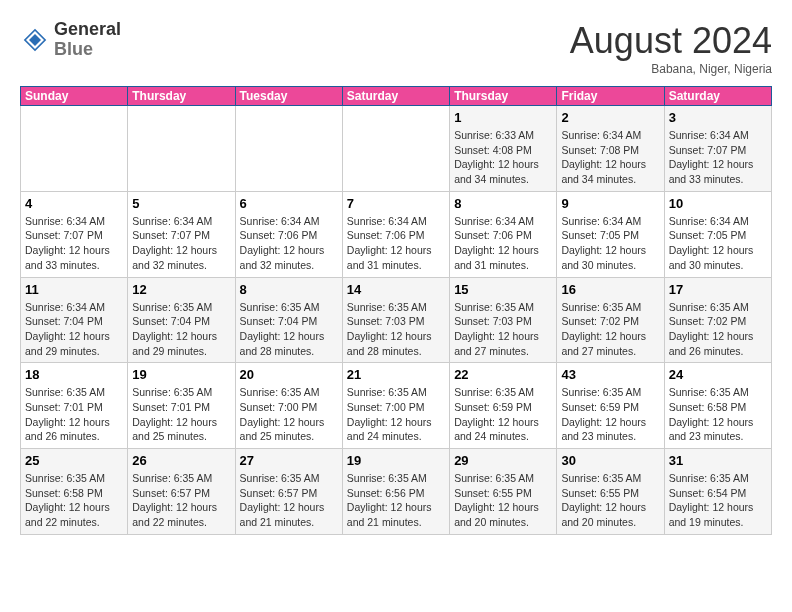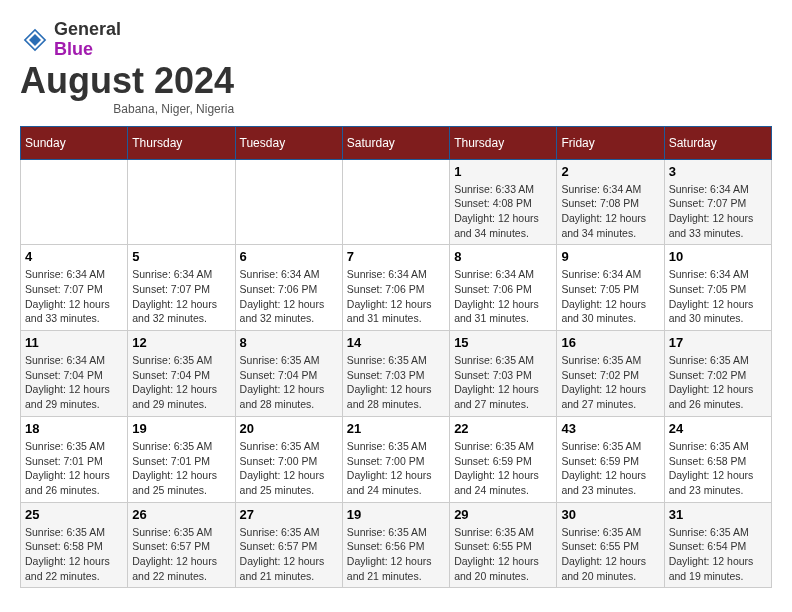--- a/index.html
+++ b/index.html
@@ -8,61 +8,60 @@
       background: #fff;
       width: 792px;
       min-height: 612px;
       padding: 20px;
     }
     .header {
       display: flex;
       justify-content: space-between;
       align-items: flex-start;
       margin-bottom: 10px;
-      flex-direction: column;
     }
     .logo {
       display: flex;
       align-items: center;
       gap: 4px;
     }
     .logo-text {
       font-size: 18px;
       font-weight: bold;
       line-height: 1.1;
     }
     .logo-general { color: #333; }
-    .logo-blue { color: #a21caf; }
+    .logo-blue { color: #737373; }
     .logo-icon {
       width: 30px;
       height: 30px;
     }
     .title-block {
       text-align: right;
     }
     .month-year {
       font-size: 36px;
-      font-weight: bold;
+      font-weight: normal;
       color: #333;
     }
     .location {
       font-size: 12px;
       color: #555;
     }
     table {
       width: 100%;
       border-collapse: collapse;
       font-size: 11px;
     }
     thead th {
-      background-color: #7f1d1d;
+      background-color: #ec4899;
       color: #fff;
-      padding: 9px 4px;
+      padding: 2px 4px;
       text-align: left;
-      font-weight: normal;
+      font-weight: bold;
       font-size: 12px;
       border: 1px solid #1e5a99;
     }
     tbody td {
       border: 1px solid #ccc;
       vertical-align: top;
       padding: 4px;
       height: 80px;
       width: 14.28%;
       background: #fff;

